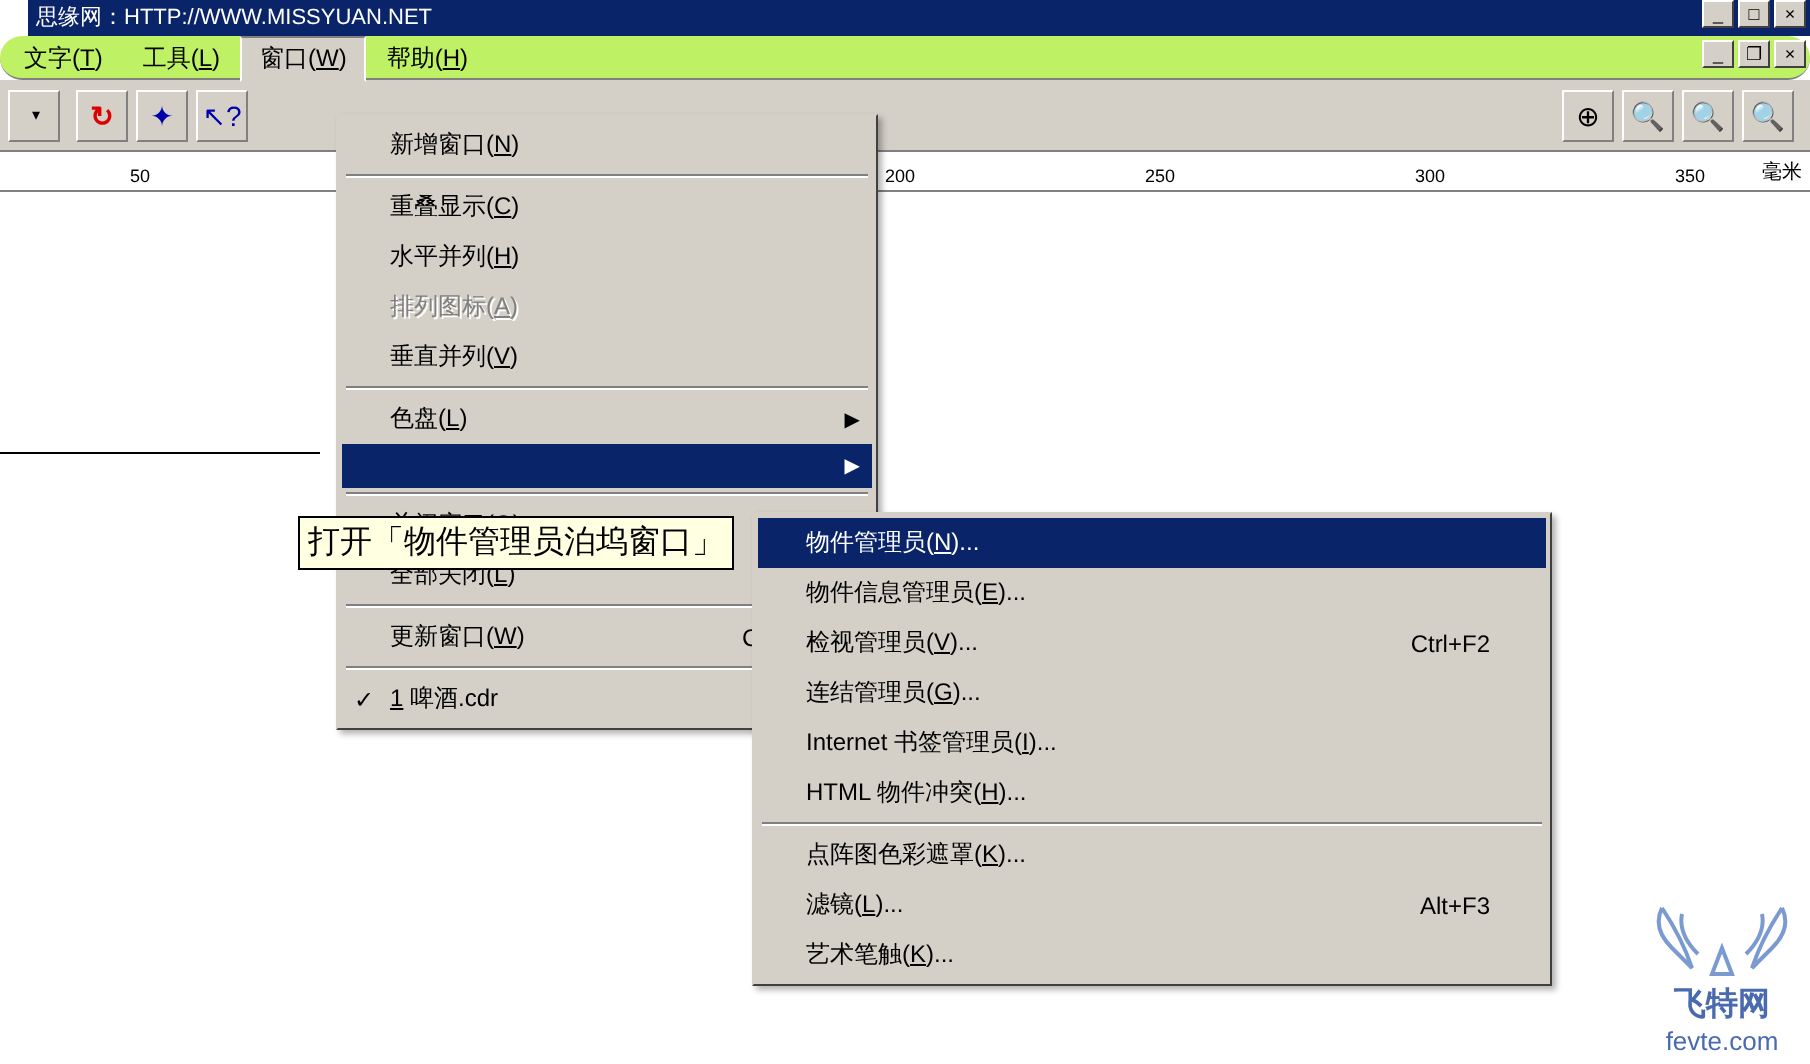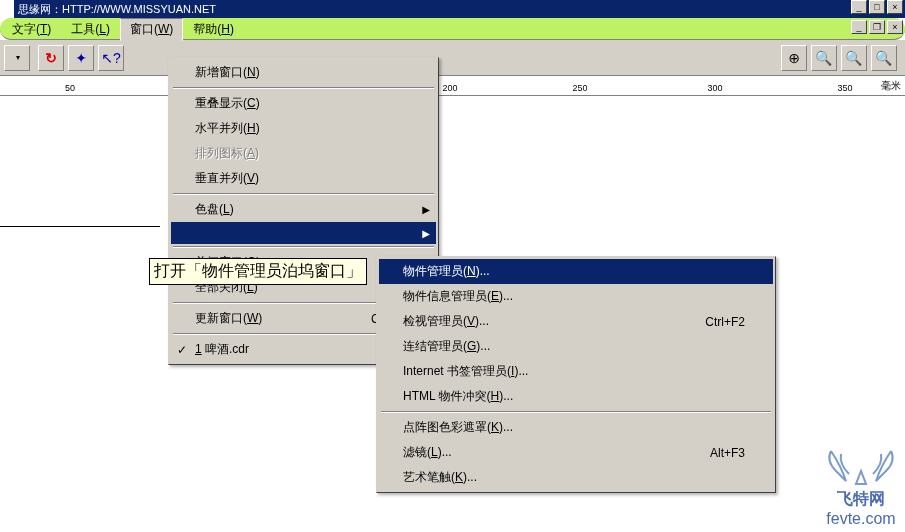--- a/index.html
+++ b/index.html
@@ -27,21 +27,21 @@
 .dropdown-menu .sep { border-top: 1px solid #808080; border-bottom: 1px solid #fff; margin: 2px 2px; }
 .dropdown-menu .submenu-arrow { position: absolute; right: 6px; font-size: 10px; }
 .dropdown-menu .check { position: absolute; left: 6px; }
 .shortcut { color: inherit; margin-left: 4px; }
 
 .tooltip { position: absolute; background: #ffffe1; border: 1px solid #000; padding: 2px 4px; font-size: 16px; z-index: 200; }
 
 .watermark { position: absolute; right: 4px; bottom: 4px; text-align: center; color: #5a7ab8; }
 .watermark svg { width: 80px; height: 40px; }
 .watermark .wm-text1 { font-size: 16px; font-weight: bold; color: #4a6ab0; }
-.watermark .wm-text2 { font-size: 16px; color: #4a6ab0; }
+.watermark .wm-text2 { font-size: 13px; color: #4a6ab0; }
 .tool-icon-red { color: #d00; font-weight: bold; }
 .tool-icon-blue { color: #00a; }
 
 .ruler-marks { position: absolute; top: 0; left: 0; right: 0; height: 100%; padding-left: 16px; }
 .rmark { position: absolute; bottom: 2px; font-size: 9px; transform: translateX(-50%); }
 .rend { position: absolute; right: 4px; bottom: 2px; font-size: 10px; }
 </style>
 </head>
 <body>
 

